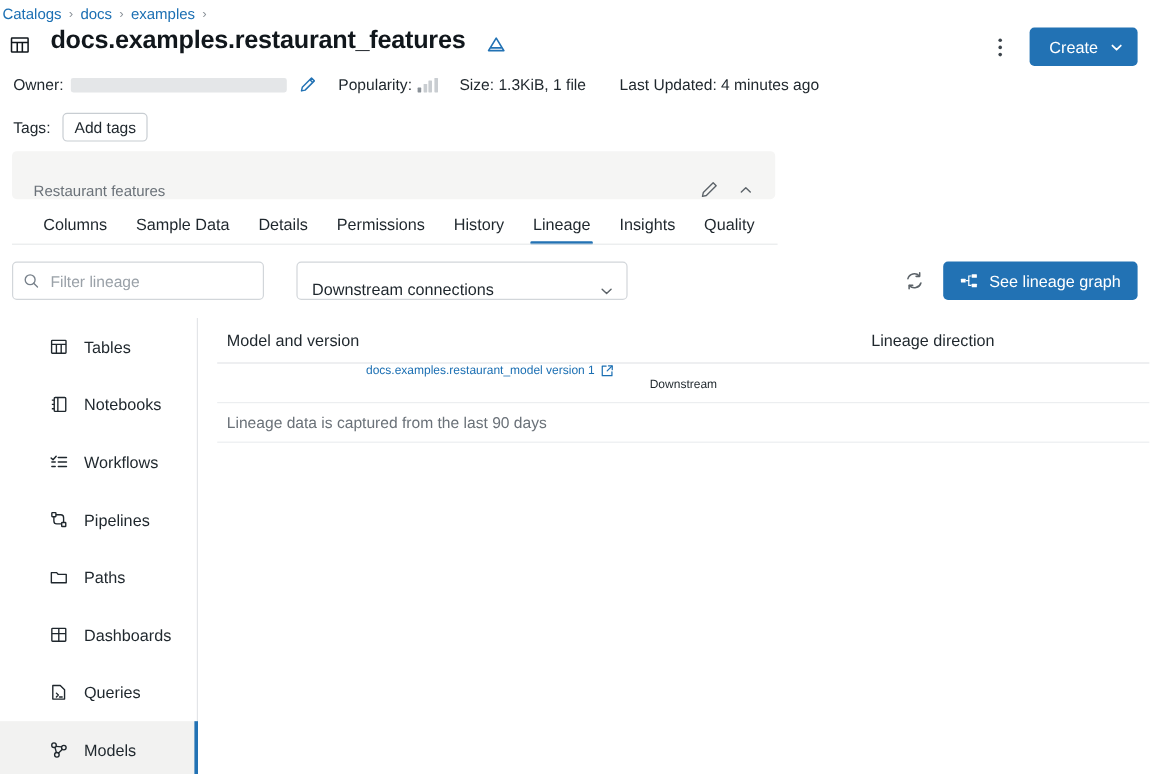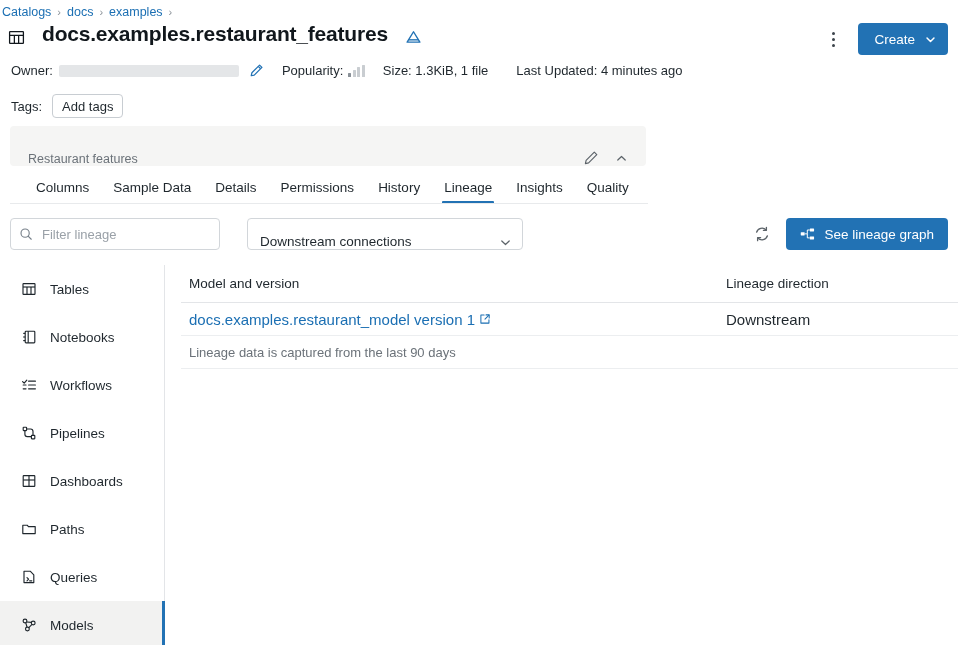--- a/index.html
+++ b/index.html
@@ -132,38 +132,38 @@
     display: inline-flex; align-items: center; gap: 9px; cursor: pointer;
   }
 
   
   .leftnav {
     position: absolute; left: 0; top: 265px; width: 165px; height: 380px;
     border-right: 1px solid #e3e5e8;
   }
   .nav-item {
     height: 48px; display: flex; align-items: center; gap: 13px;
-    padding-left: 21px; font-size: 13.5px; color: #1f272d; cursor: pointer;
+    padding-left: 41px; font-size: 13.5px; color: #1f272d; cursor: pointer;
     position: relative;
   }
   .nav-item.active { background: #f2f2f1; }
   .nav-item.active::after {
     content: ""; position: absolute; right: -1px; top: 0; bottom: 0;
     width: 3px; background: #2272b4;
   }
 
   
   .table { position: absolute; left: 181px; top: 265px; width: 777px; }
   .t-head {
     display: flex; align-items: center; height: 38px;
     border-bottom: 1px solid #e3e5e8; font-size: 13.5px; font-weight: normal;
   }
   .t-row {
     display: flex; align-items: center; height: 33px;
-    border-bottom: 1px solid #eceef0; font-size: 15px;
+    border-bottom: 1px solid #eceef0; font-size: 10px; flex-direction: column;
   }
   .c1 { width: 545px; padding-left: 8px; }
   .c2 { flex: 1; }
   .cell-link {
     color: #1b6fb3; text-decoration: none; cursor: pointer;
     display: inline-flex; align-items: center; gap: 4px;
   }
   .t-note {
     height: 33px; display: flex; align-items: center; padding-left: 8px;
     font-size: 13px; color: #6b7279; border-bottom: 1px solid #eceef0;
@@ -366,35 +366,35 @@
           <path d="M5.6 4 L9.6 4 Q12 4 12 6.4 L12 10.4" fill="none" stroke="#1f272d" stroke-width="1.15"></path>
           <path d="M3.9 5.6 L3.9 9.2 Q3.9 11.6 6.3 11.6 L10.4 11.6" fill="none" stroke="#1f272d" stroke-width="1.15"></path>
         </svg>
       </span>
       <span>Pipelines</span>
     </div>
 
     <div class="nav-item">
       <span class="icon">
         <svg width="16" height="16" viewBox="0 0 16 16">
+          <path d="M1.8 12.6 L1.8 4.2 L6.2 4.2 L7.4 5.6 L14.2 5.6 L14.2 12.6 Z" fill="none" stroke="#1f272d" stroke-width="1.15" stroke-linejoin="round"></path>
+        </svg>
+      </span>
+      <span>Paths</span>
+    </div>
+
+    <div class="nav-item">
+      <span class="icon">
+        <svg width="16" height="16" viewBox="0 0 16 16">
           <rect x="2.2" y="2.6" width="11.6" height="10.8" rx="0.6" fill="none" stroke="#1f272d" stroke-width="1.15"></rect>
           <line x1="8" y1="2.6" x2="8" y2="13.4" stroke="#1f272d" stroke-width="1.15"></line>
           <line x1="2.2" y1="7" x2="13.8" y2="7" stroke="#1f272d" stroke-width="1.15"></line>
         </svg>
       </span>
       <span>Dashboards</span>
-    </div>
-
-    <div class="nav-item">
-      <span class="icon">
-        <svg width="16" height="16" viewBox="0 0 16 16">
-          <path d="M1.8 12.6 L1.8 4.2 L6.2 4.2 L7.4 5.6 L14.2 5.6 L14.2 12.6 Z" fill="none" stroke="#1f272d" stroke-width="1.15" stroke-linejoin="round"></path>
-        </svg>
-      </span>
-      <span>Paths</span>
     </div>
 
     <div class="nav-item">
       <span class="icon">
         <svg width="16" height="16" viewBox="0 0 16 16">
           <path d="M3 2.2 L9.2 2.2 L12.8 5.8 L12.8 13.6 L3 13.6 Z" fill="none" stroke="#1f272d" stroke-width="1.15" stroke-linejoin="round"></path>
           <path d="M6 8.6 L7.6 10.2 L6 11.8" fill="none" stroke="#1f272d" stroke-width="1.15" stroke-linecap="round" stroke-linejoin="round"></path>
           <line x1="8.6" y1="11.8" x2="10.8" y2="11.8" stroke="#1f272d" stroke-width="1.15" stroke-linecap="round"></line>
         </svg>
       </span>

